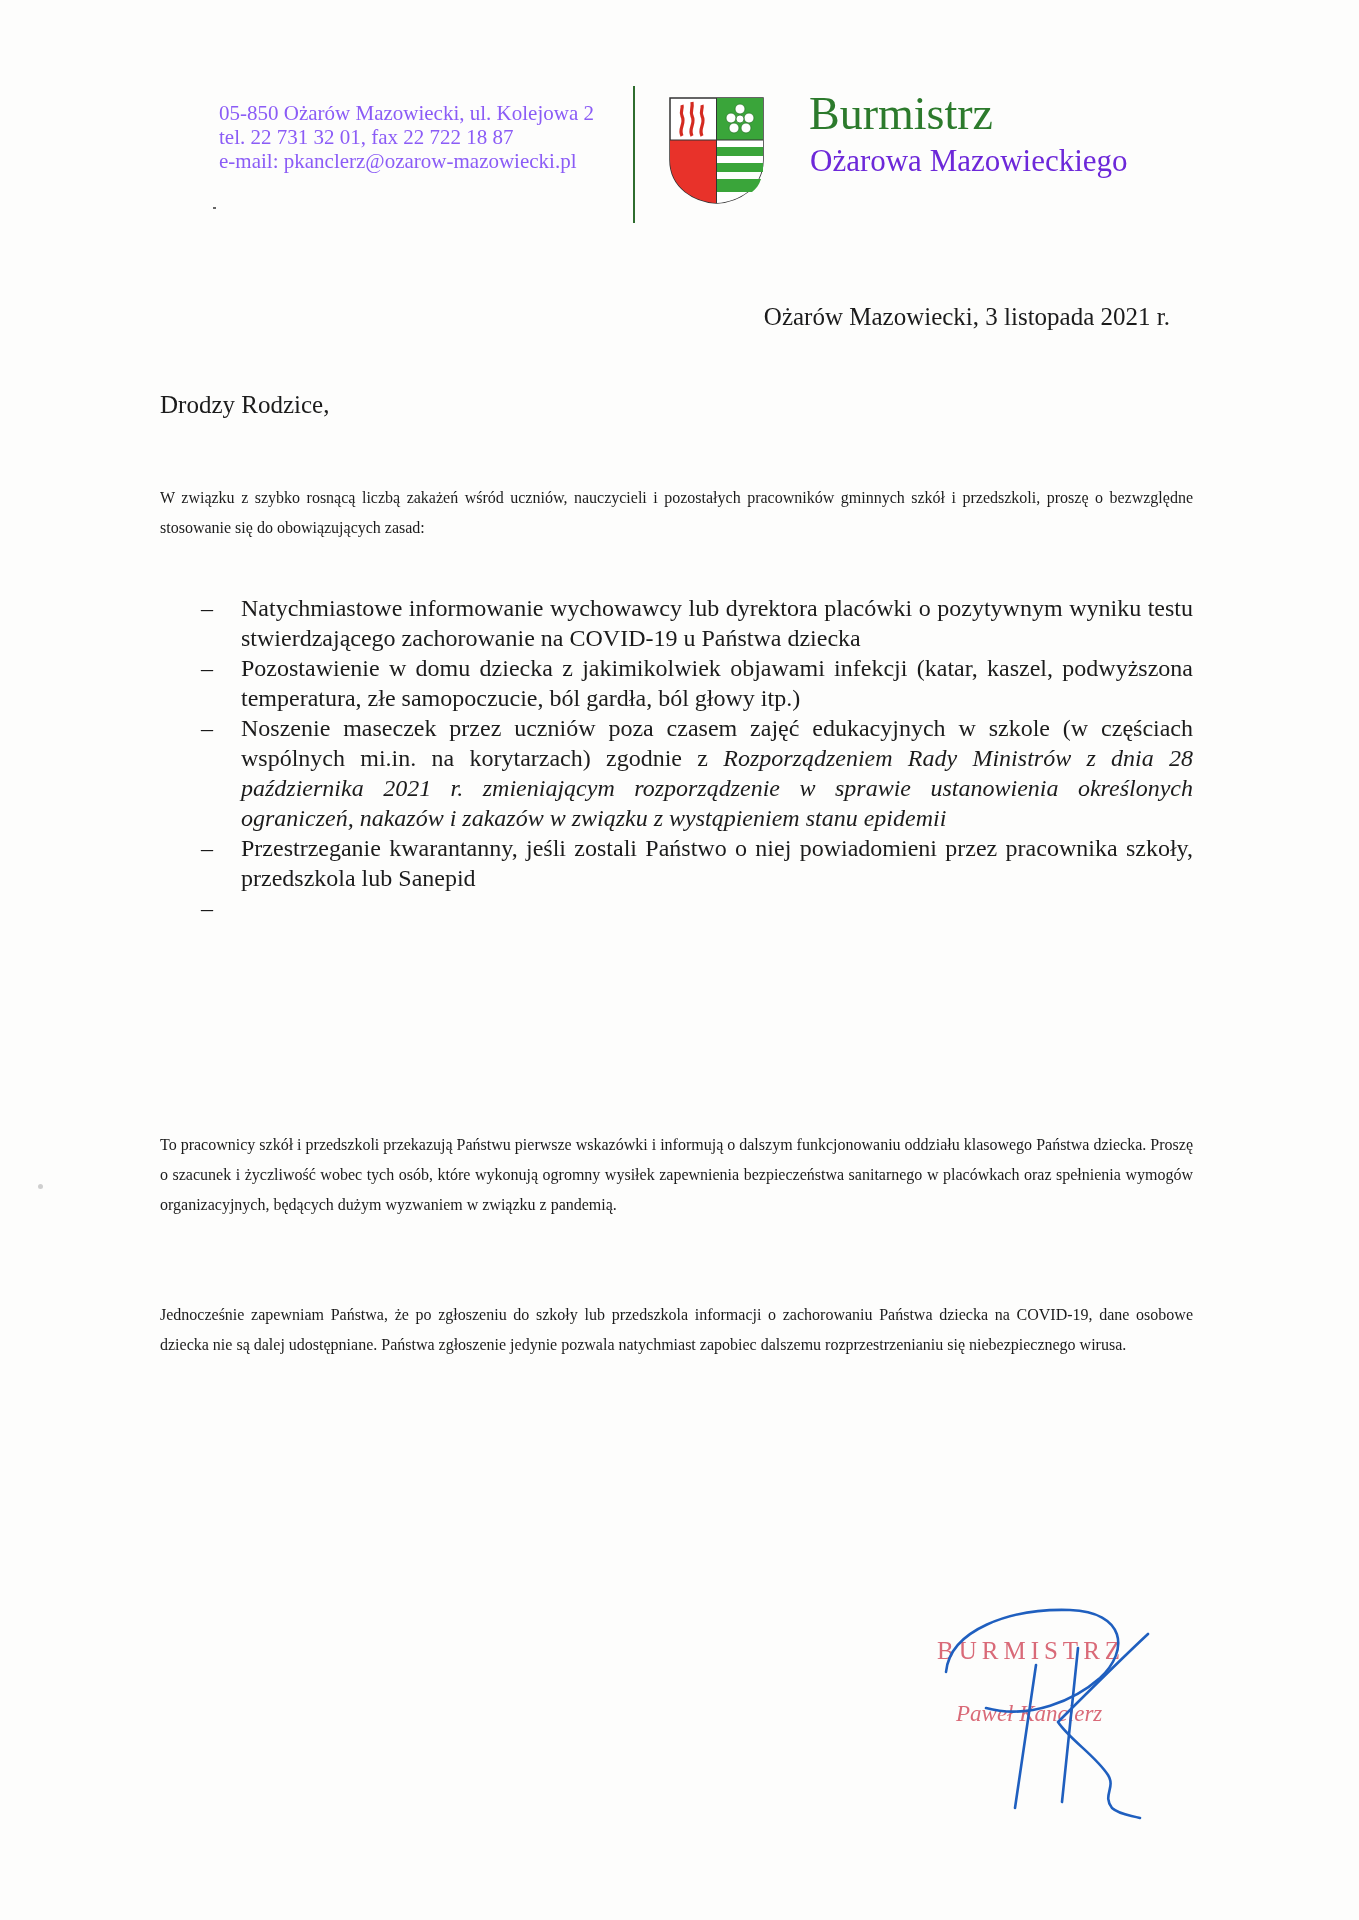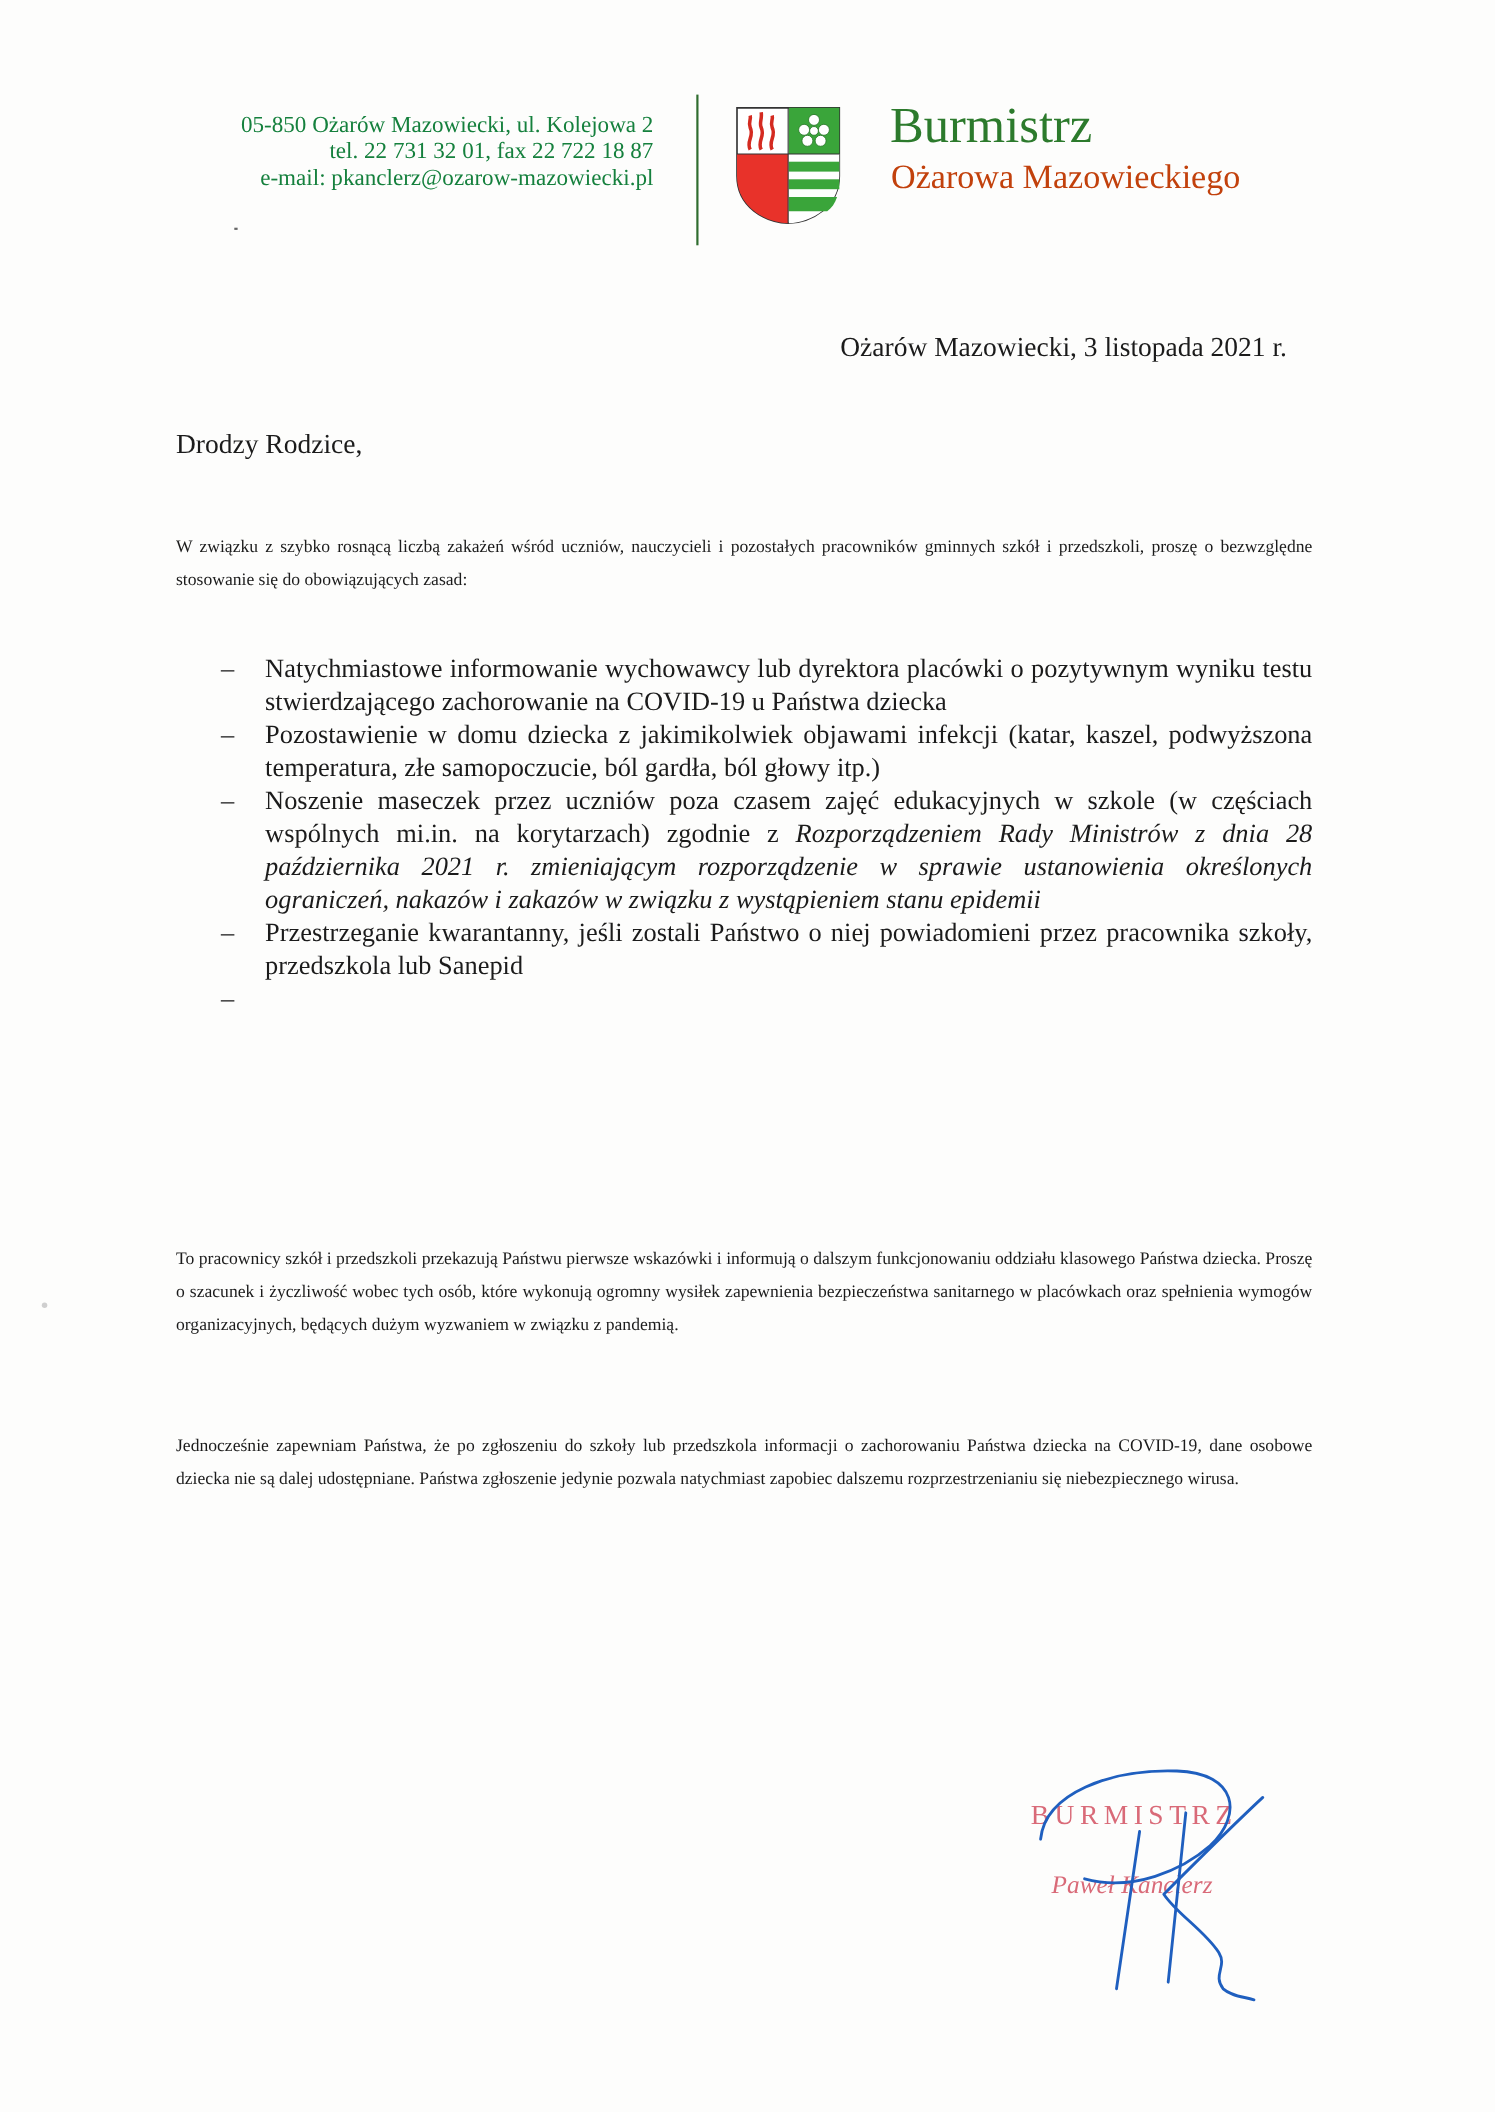--- a/index.html
+++ b/index.html
@@ -1,25 +1,25 @@
 <!DOCTYPE html>
 <html><head>
 <meta charset="utf-8">
 <style>
   html, body { margin:0; padding:0; background:#fdfdfd; }
   body { width:1359px; height:1920px; position:relative; overflow:hidden;
          font-family:"Liberation Serif", "DejaVu Serif", serif; color:#1b1b1b; }
   .page { position:absolute; left:0; top:0; width:1359px; height:1920px; background:#fdfdfc; }
 
-  .contact { position:absolute; right:765px; top:101px; text-align:right; color:#15803d;
+  .contact { position:absolute; right:765px; top:101px; color:#8b5cf6;
              font-size:21px; line-height:24px; white-space:nowrap; }
   .vline { position:absolute; left:633px; top:86px; width:2px; height:137px; background:#2f6d2f; }
   .crest { position:absolute; left:668px; top:96px; width:97px; height:109px; }
   .title1 { position:absolute; left:809px; top:88px; font-size:46px; color:#2c7a2c; line-height:52px; white-space:nowrap; }
-  .title2 { position:absolute; left:810px; top:143px; font-size:31px; color:#c2410c; line-height:36px; white-space:nowrap; }
+  .title2 { position:absolute; left:810px; top:143px; font-size:31px; color:#6d28d9; line-height:36px; white-space:nowrap; }
   .speck { position:absolute; left:213px; top:207px; width:3px; height:2px; background:#666; }
 
   .date { position:absolute; right:189px; top:303px; font-size:25px; white-space:nowrap; }
   .greeting { position:absolute; left:160px; top:391px; font-size:25px; white-space:nowrap; }
 
   .body { position:absolute; left:160px; width:1033px; font-size:16px; line-height:30px;
           text-align:justify; }
   .body p { margin:0; }
   .p1 { top:483px; }
   .list { position:absolute; left:160px; top:593px; width:1033px; font-size:24px; line-height:30px; margin:0; padding:0; list-style:none; }

